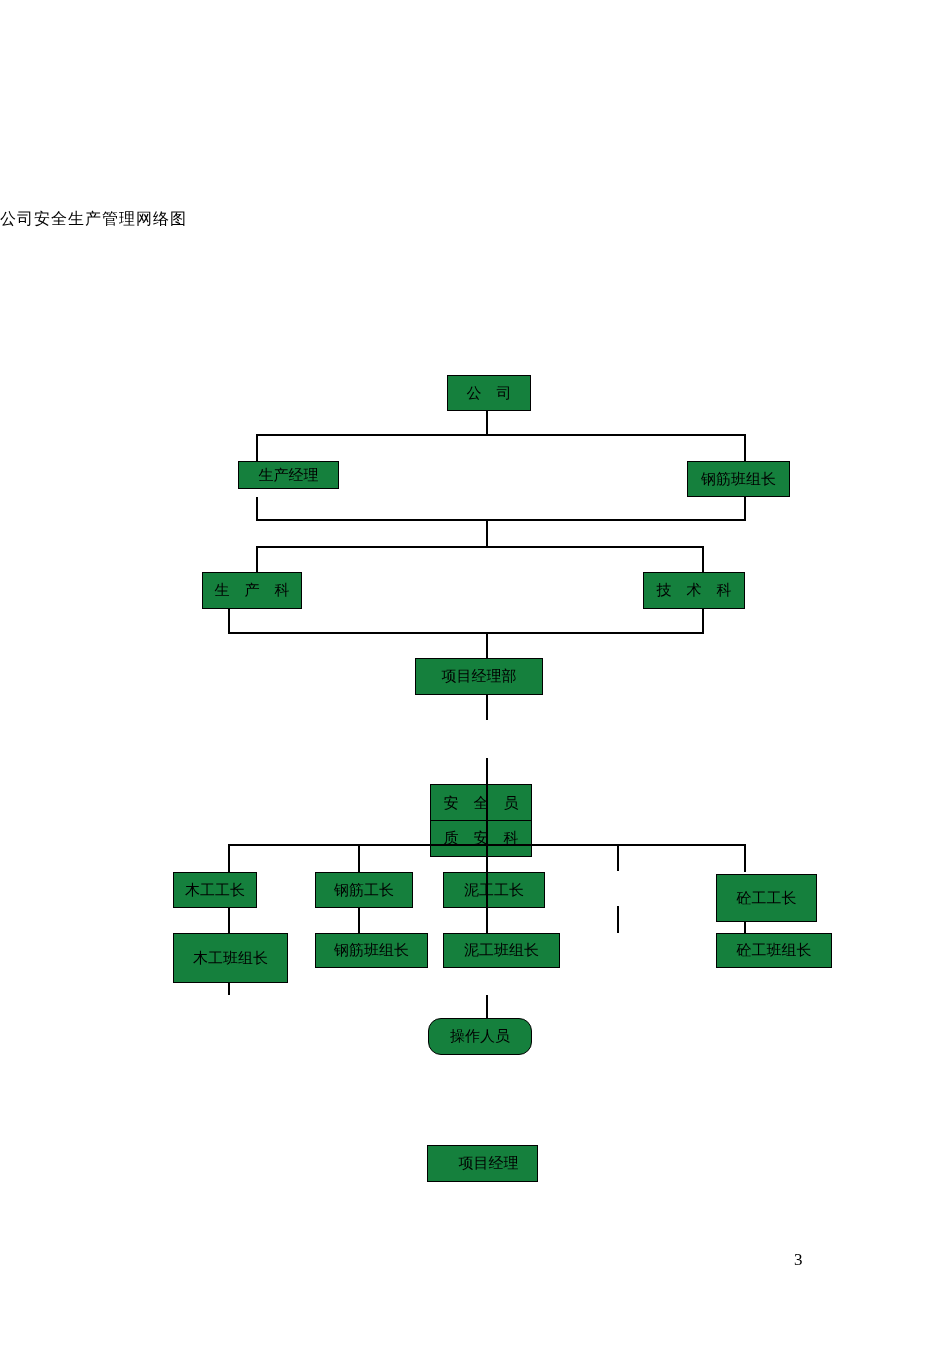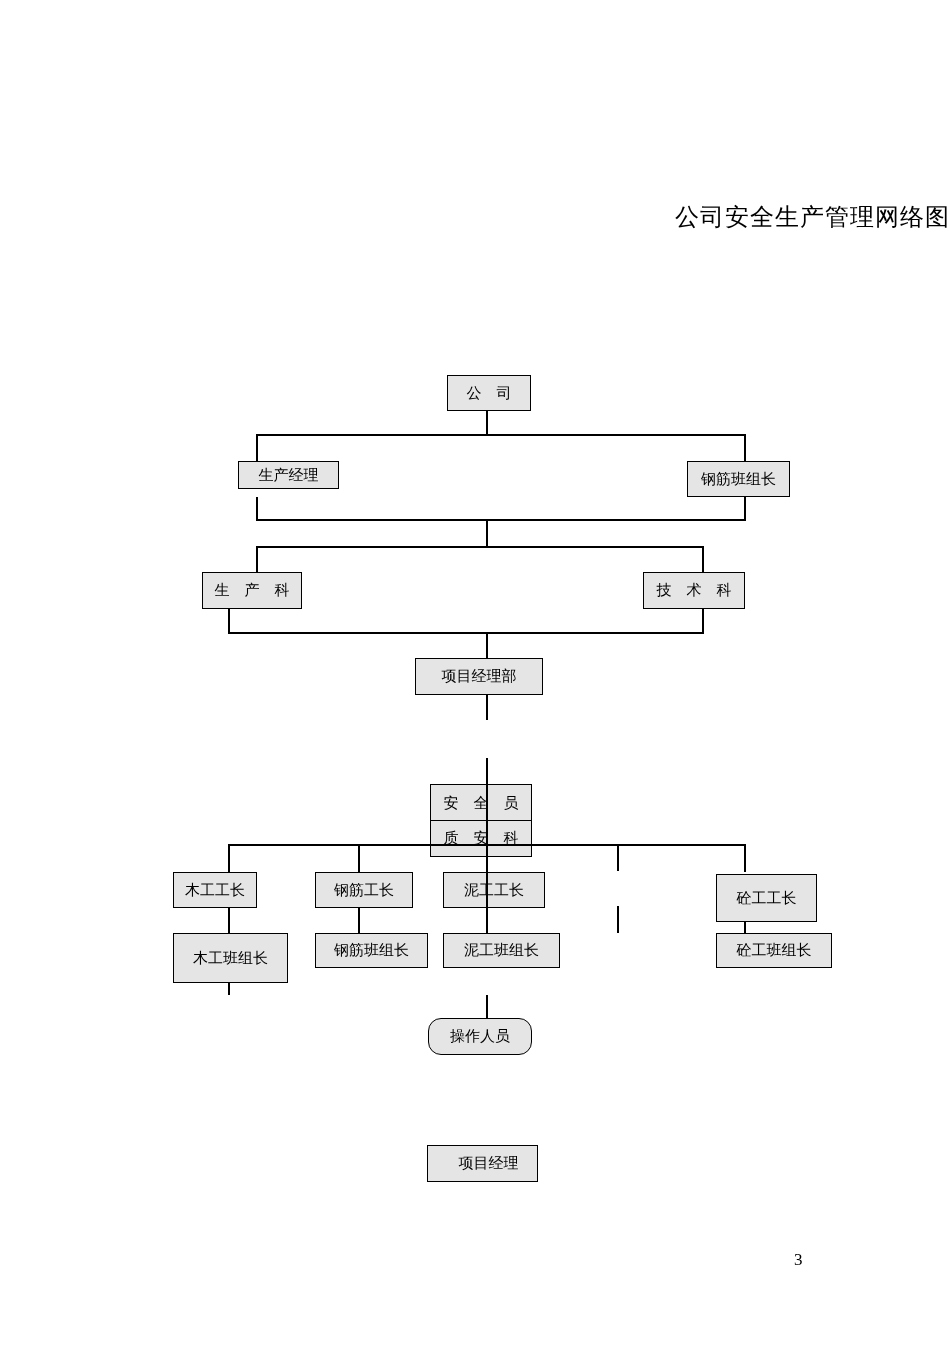--- a/index.html
+++ b/index.html
@@ -8,30 +8,30 @@
     width: 950px;
     height: 1345px;
     background: #ffffff;
     font-family: "Liberation Serif", "DejaVu Serif", serif;
     color: #000000;
     overflow: hidden;
   }
   .title {
     position: absolute;
     left: 0; right: 0;
-    top: 201px;
-    text-align: right;
-    font-size: 24px;
+    top: 209px;
+    text-align: left;
+    font-size: 16px;
     letter-spacing: 1px;
     color: #000000;
   }
   .node {
     position: absolute;
     border: 1.5px solid #000000;
-    background: #e5e5e5;
+    background: #15803d;
     display: flex;
     align-items: center;
     justify-content: center;
     font-size: 15px;
     line-height: 1;
     white-space: nowrap;
     z-index: 3;
     box-sizing: border-box;
   }
   .ln {

